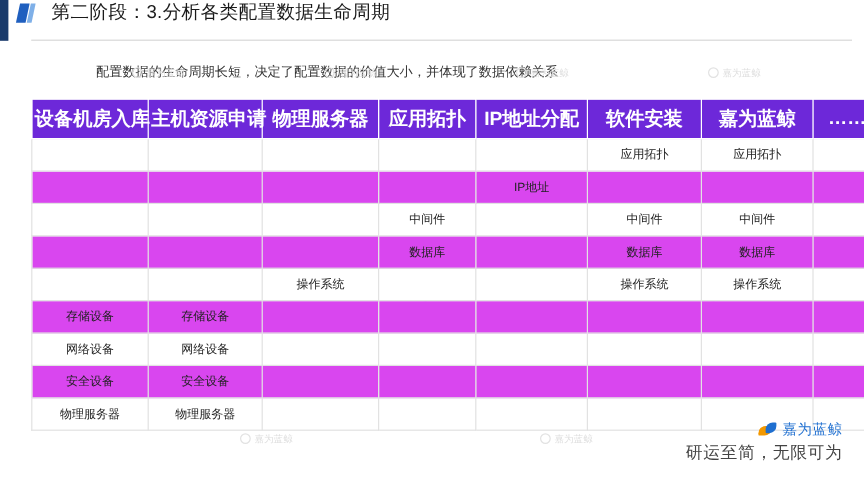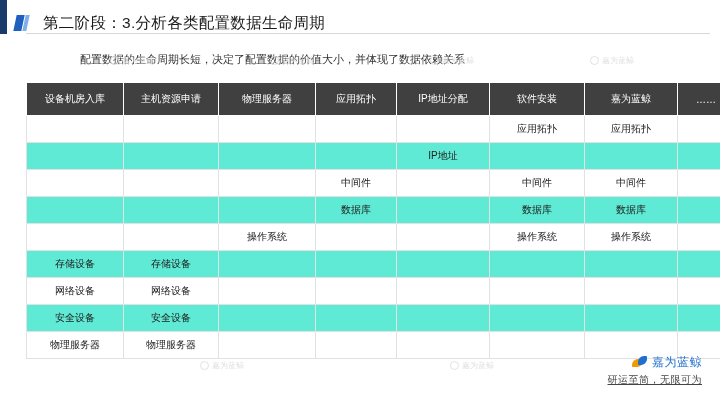--- a/index.html
+++ b/index.html
@@ -15,21 +15,21 @@
     position: relative;
   }
 
   
   .header {
     position: absolute;
     left: 0; top: 0;
     width: 720px;
     height: 34px;
     display: flex;
-    align-items: flex-end;
+    align-items: flex-start;
   }
   .header-bar {
     width: 7px;
     height: 34px;
     background: #1a3a6b;
   }
   .header-mark {
     width: 22px;
     height: 22px;
     margin-left: 6px;
@@ -83,42 +83,42 @@
     left: 26px;
     top: 82px;
     width: 668px;
   }
   table.matrix {
     border-collapse: collapse;
     table-layout: fixed;
     width: 668px;
   }
   table.matrix th {
-    background: #404040;
+    background: #6d28d9;
     color: #ffffff;
-    font-size: 10px;
-    font-weight: normal;
+    font-size: 16px;
+    font-weight: bold;
     height: 32px;
     text-align: center;
     border: 1px solid #ffffff;
     padding: 0 2px;
     white-space: nowrap;
   }
   table.matrix td {
     font-size: 10px;
     color: #222222;
     height: 26px;
     text-align: center;
     border: 1px solid #e2e2e2;
     padding: 0 2px;
     background: #ffffff;
     white-space: nowrap;
   }
   table.matrix tr.alt td {
-    background: #5eead4;
+    background: #d946ef;
   }
   .c0 { width: 92px; }
   .c1 { width: 90px; }
   .c2 { width: 92px; }
   .c3 { width: 76px; }
   .c4 { width: 88px; }
   .c5 { width: 90px; }
   .c6 { width: 88px; }
   .c7 { width: 52px; }
 
@@ -171,24 +171,23 @@
     background: #1f6fd0;
     border-radius: 6px 1px 6px 1px;
   }
   .logo-text {
     font-size: 12px;
     color: #1f6fd0;
     letter-spacing: 0.5px;
   }
   .logo-sub {
     margin-top: 2px;
-    font-size: 10px;
+    font-size: 14px;
     color: #444444;
     letter-spacing: 0.5px;
-    text-decoration: underline;
   }
 </style>
 </head>
 <body>
 
 <div class="header">
   <div class="header-bar"></div>
   <div class="header-mark">
     <div class="m1"></div>
     <div class="m2"></div>

